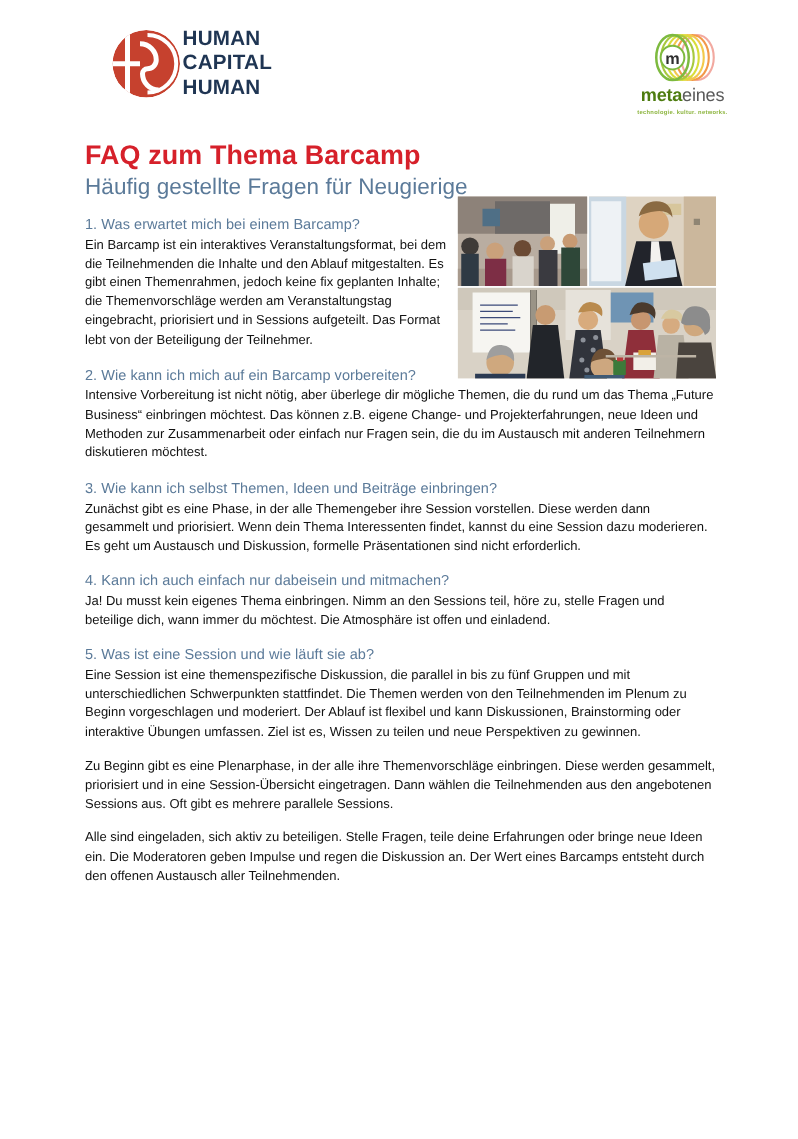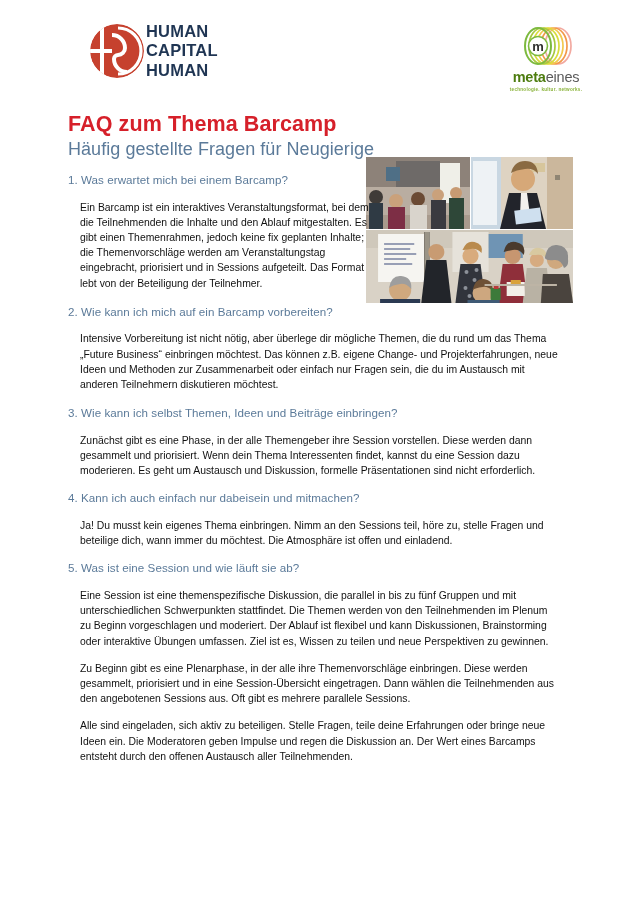--- a/index.html
+++ b/index.html
@@ -131,21 +131,21 @@
     color: #5B7A99;
     font-weight: 400;
     margin: 0 0 1px 0;
     line-height: 1.35;
     letter-spacing: 0.05px;
   }
   .a {
     font-size: 10.4px;
     color: #111111;
     line-height: 1.46;
-    margin: 12px;
+    margin: 0;
     font-weight: 400;
     letter-spacing: 0.0px;
   }
   .qa-1 { margin-bottom: 13px; }
   .qa-2 { margin-bottom: 13px; }
   .qa-3 { margin-bottom: 12px; }
   .qa-4 { margin-bottom: 12px; }
   .qa-5 { margin-bottom: 12px; }
   .qa-6 { margin-bottom: 12px; }
   .qa-7 { margin-bottom: 14px; }

